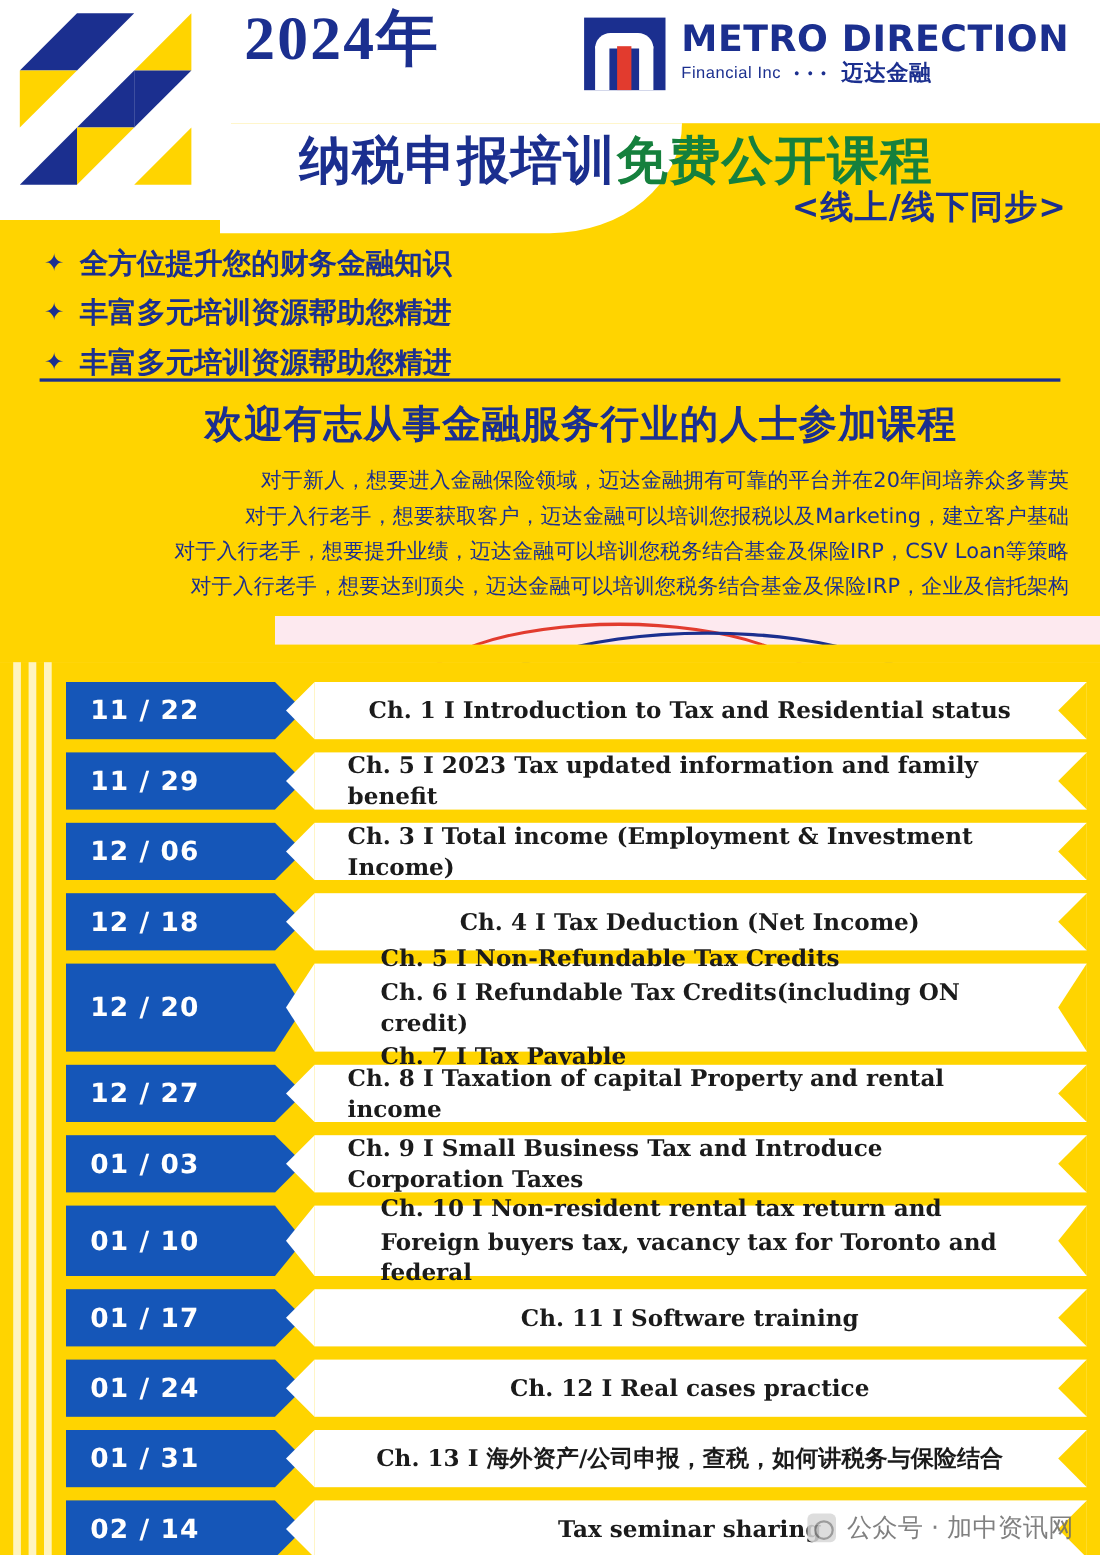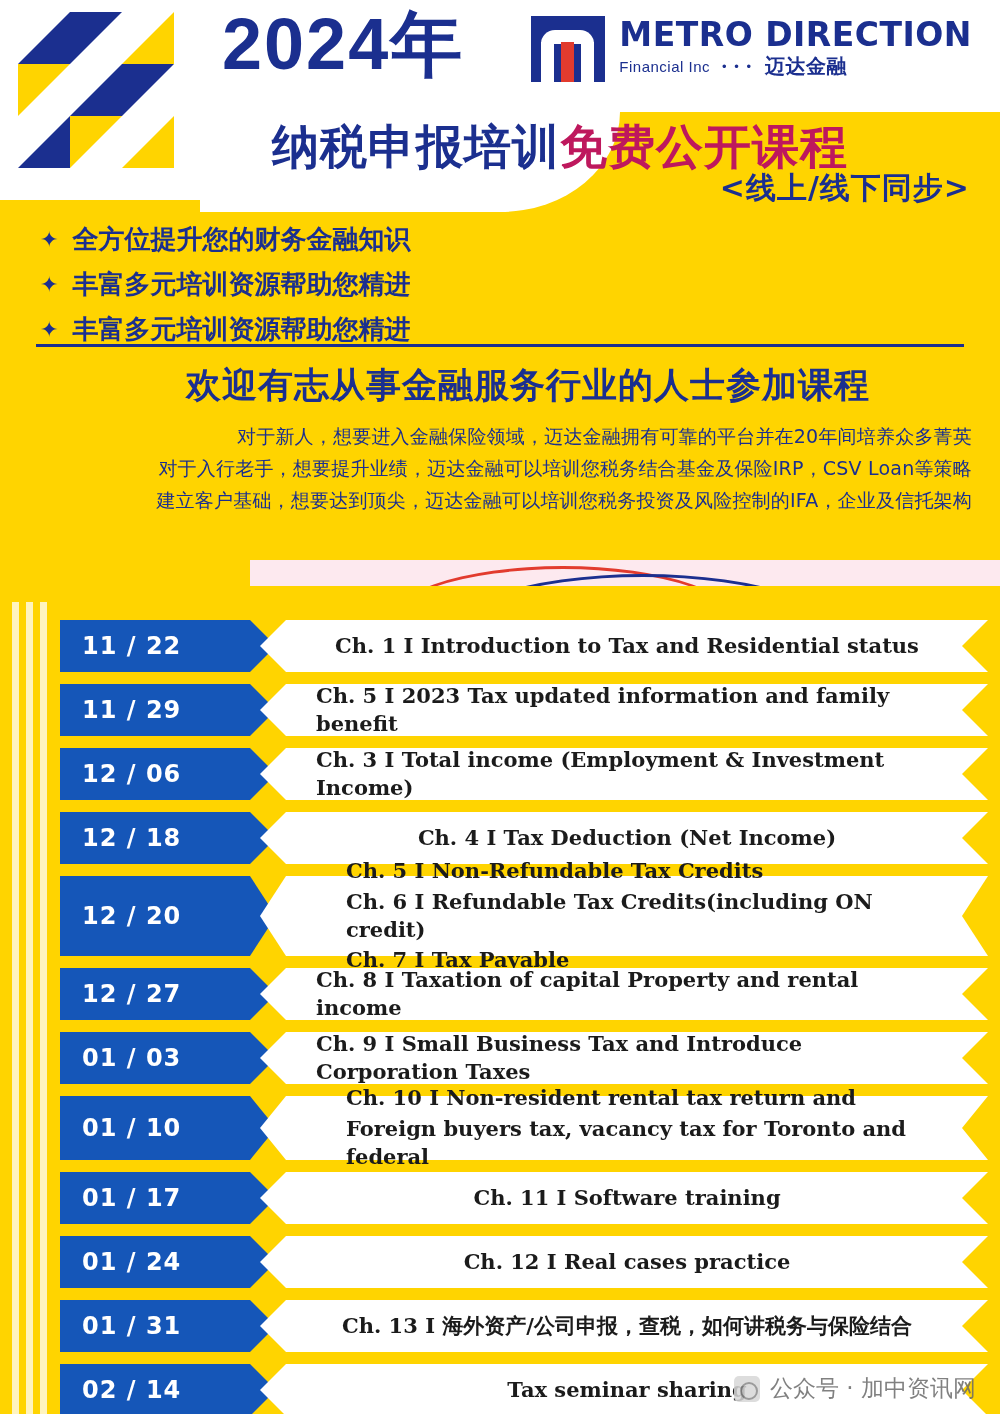--- a/index.html
+++ b/index.html
@@ -61,22 +61,22 @@
     position: absolute;
     left: 200px; top: 112px;
     width: 420px; height: 100px;
     background: #ffffff;
     border-bottom-right-radius: 120px 100px;
   }
 
   .title-2024 {
     position: absolute;
     left: 222px; top: 8px;
-    font-family: Liberation Sans, sans-serif;
-    font-size: 72px;
+    font-family: Liberation Serif, serif;
+    font-size: 56px;
     font-weight: bold;
     color: #1b2f8f;
     letter-spacing: 2px;
     line-height: 1;
   }
 
   .logo-wrap {
     position: absolute;
     right: 28px; top: 16px;
     display: flex;
@@ -132,21 +132,21 @@
     position: absolute;
     left: 272px; top: 120px;
     font-family: "DejaVu Sans", sans-serif;
     font-size: 47px;
     font-weight: bold;
     letter-spacing: 1px;
     line-height: 1.15;
     white-space: nowrap;
   }
   .title-main .part-blue { color: #1b2f8f; }
-  .title-main .part-red { color: #be185d; }
+  .title-main .part-red { color: #15803d; }
 
   .title-sub {
     position: absolute;
     right: 30px; top: 168px;
     font-family: "DejaVu Sans", sans-serif;
     font-size: 30px;
     font-weight: bold;
     color: #1b2f8f;
     letter-spacing: 1px;
   }
@@ -439,22 +439,23 @@
         <span>丰富多元培训资源帮助您精进</span>
       </div>
     </div>
 
     <div class="divider-line"></div>
 
     <div class="welcome">欢迎有志从事金融服务行业的人士参加课程</div>
 
     <div class="desc">
       <div class="desc-line">对于新人，想要进入金融保险领域，迈达金融拥有可靠的平台并在20年间培养众多菁英</div>
+      <div class="desc-line">对于入行老手，想要获取客户，迈达金融可以培训您报税以及Marketing，建立客户基础</div>
       <div class="desc-line">对于入行老手，想要提升业绩，迈达金融可以培训您税务结合基金及保险IRP，CSV Loan等策略</div>
-      <div class="desc-line">建立客户基础，想要达到顶尖，迈达金融可以培训您税务投资及风险控制的IFA，企业及信托架构</div>
+      <div class="desc-line">对于入行老手，想要达到顶尖，迈达金融可以培训您税务结合基金及保险IRP，企业及信托架构</div>
     </div>
   </div>
 
   <div class="band">
     <div class="band-pink"></div>
     <div class="band-arc1"></div>
     <div class="band-arc2"></div>
     <div class="band-yellowL"></div>
     <div class="band-blueR"></div>
   </div>

